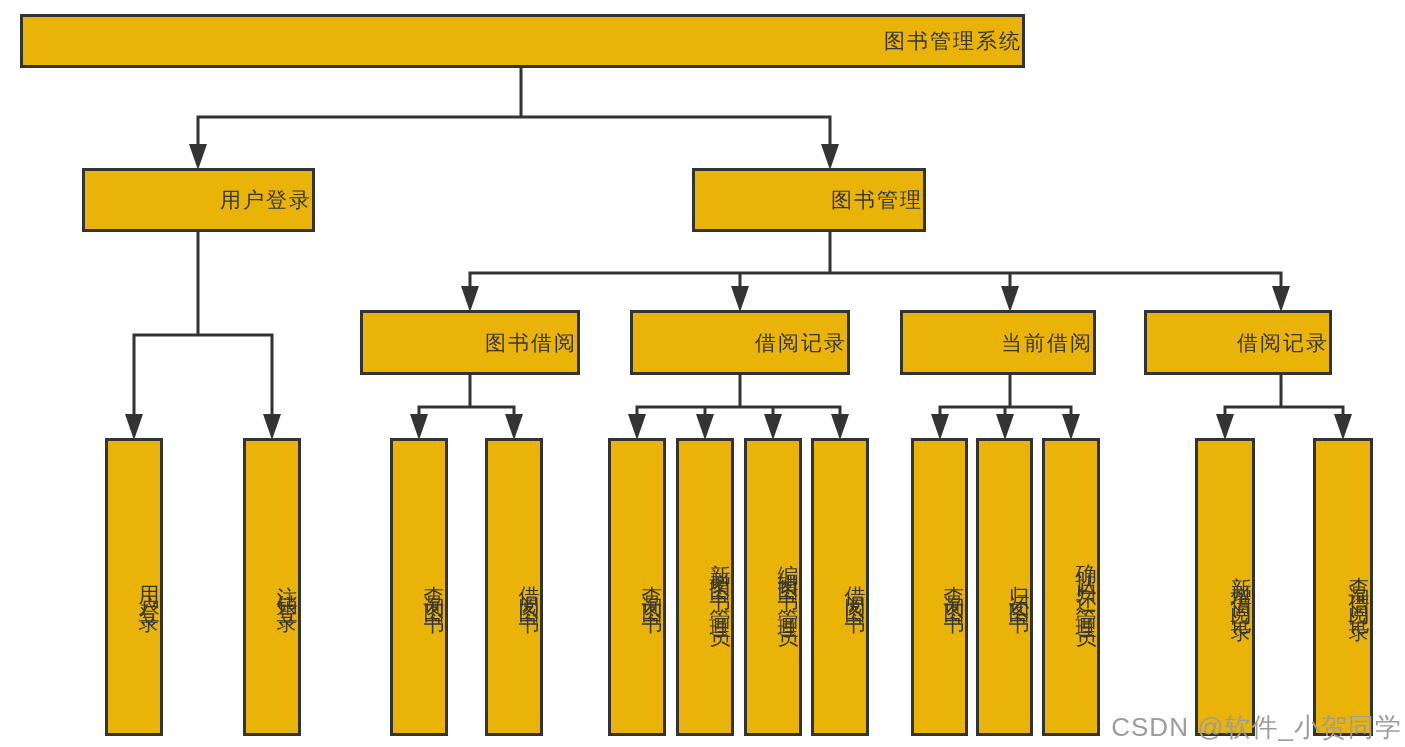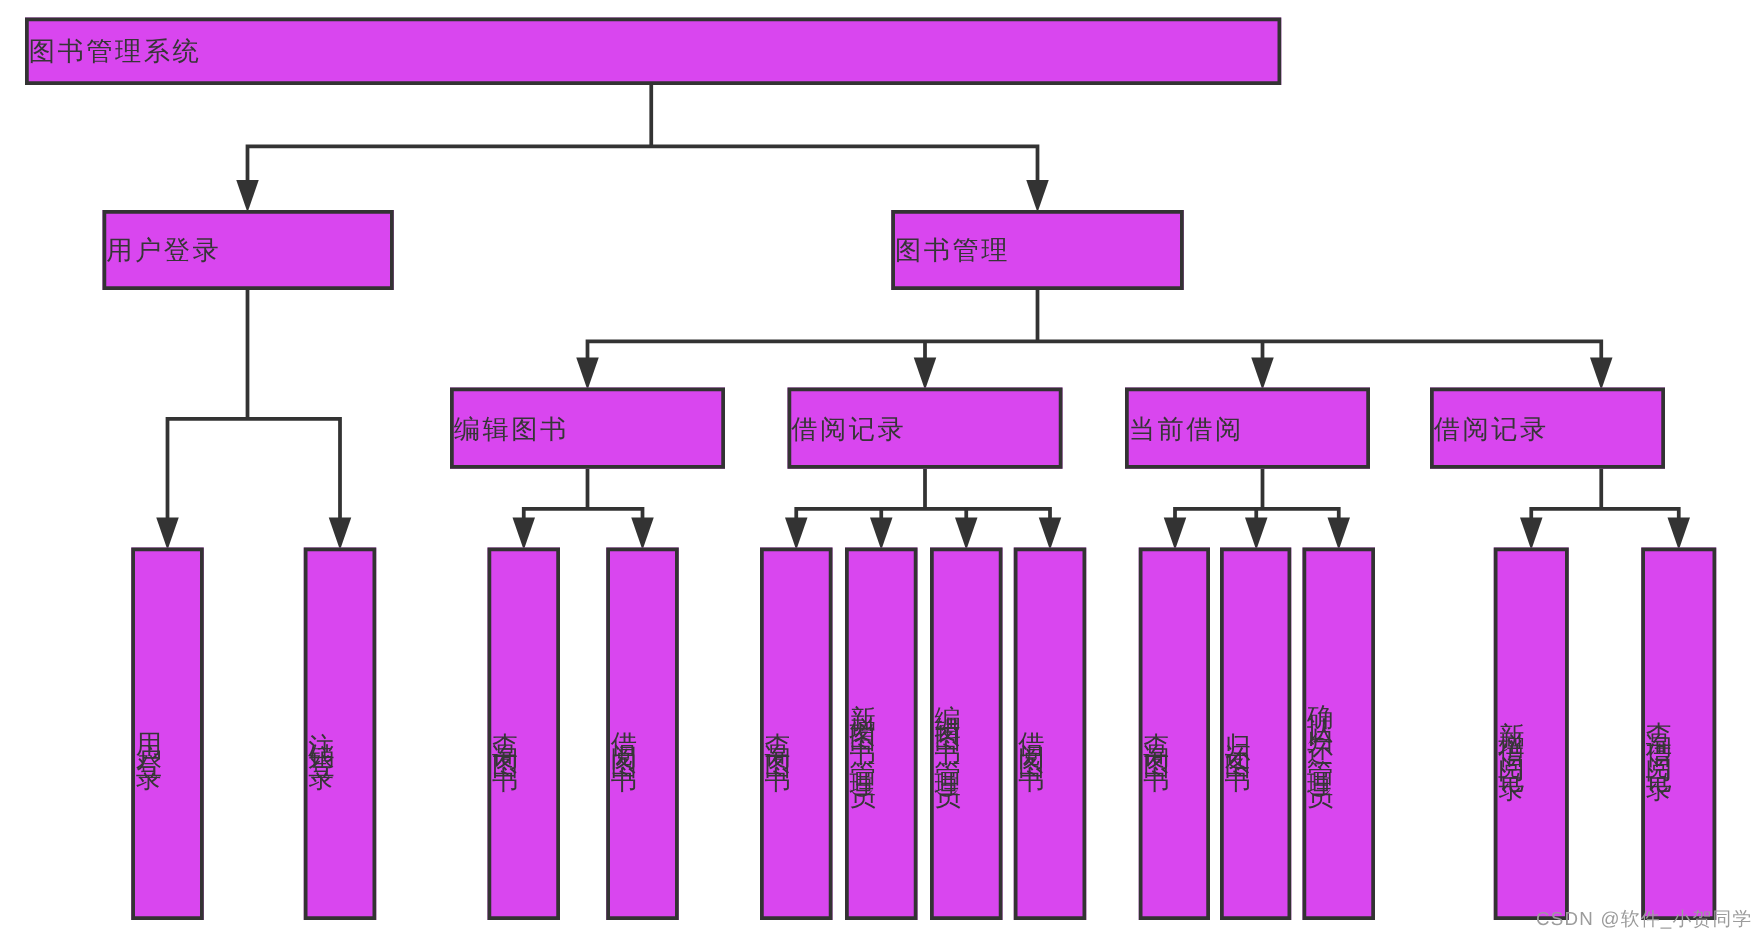--- a/index.html
+++ b/index.html
@@ -22,25 +22,25 @@
     height: 747px;
   }
   svg.connectors {
     position: absolute;
     left: 0; top: 0;
     z-index: 0;
   }
   .node {
     position: absolute;
     box-sizing: border-box;
-    background: #d946ef;
+    background: #eab308;
     border: 3px solid #333333;
     display: flex;
     align-items: center;
-    justify-content: flex-start;
+    justify-content: flex-end;
     z-index: 1;
     font-size: 21px;
     letter-spacing: 2px;
     color: #363636;
     white-space: nowrap;
   }
   .root-node  { left: 20px;  top: 14px;  width: 1005px; height: 54px; }
   .l2-node    { top: 168px; height: 64px; }
   .l3-node    { top: 310px; height: 65px; }
   .leaf-node  { top: 438px; height: 298px; }
@@ -51,21 +51,21 @@
     letter-spacing: 9px;
     line-height: 1;
     color: #363636;
     max-height: 284px;
   }
   .watermark {
     position: absolute;
     right: 3px;
     bottom: 2px;
     z-index: 5;
-    font-size: 15px;
+    font-size: 26px;
     color: #9c9c9c;
     letter-spacing: 1px;
     white-space: nowrap;
   }
 </style>
 </head>
 <body>
 
 <div id="stage">
 
@@ -124,26 +124,26 @@
     </g>
   </svg>
 
   <div class="node root-node">
     <span>图书管理系统</span>
   </div>
 
   <div class="node l2-node" style="left:82px; width:233px;">
     <span>用户登录</span>
   </div>
-  <div class="node l2-node" style="left:713px; width:234px;">
+  <div class="node l2-node" style="left:692px; width:234px;">
     <span>图书管理</span>
   </div>
 
   <div class="node l3-node" style="left:360px; width:220px;">
-    <span>编辑图书</span>
+    <span>图书借阅</span>
   </div>
   <div class="node l3-node" style="left:630px; width:220px;">
     <span>借阅记录</span>
   </div>
   <div class="node l3-node" style="left:900px; width:196px;">
     <span>当前借阅</span>
   </div>
   <div class="node l3-node" style="left:1144px; width:188px;">
     <span>借阅记录</span>
   </div>

